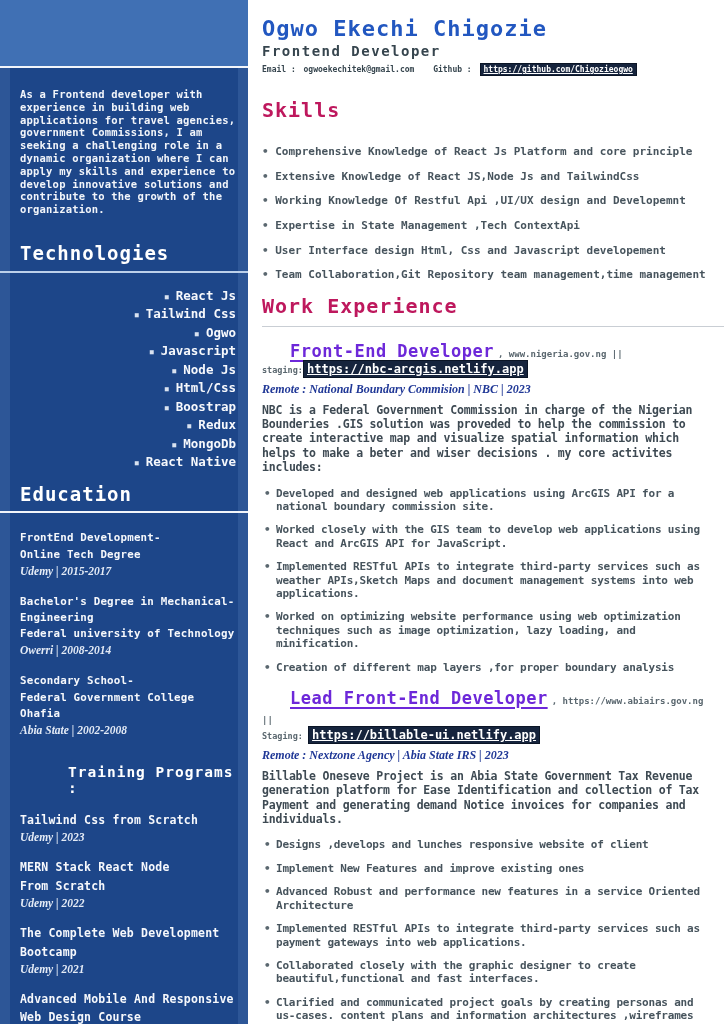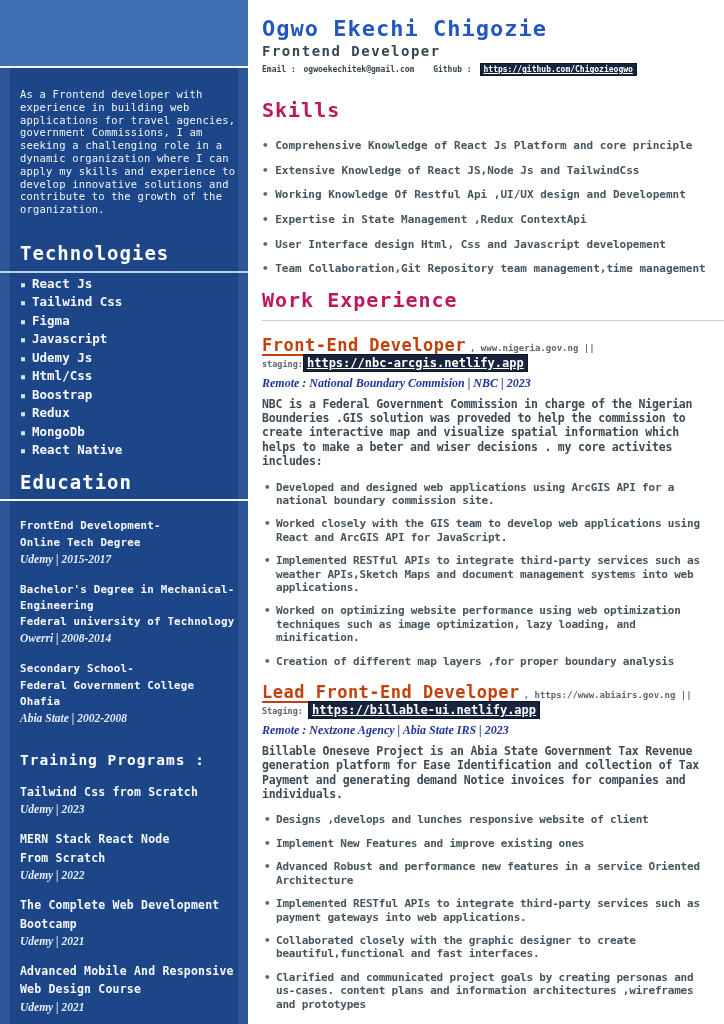--- a/index.html
+++ b/index.html
@@ -14,52 +14,52 @@
   .sidebar {
     position:absolute; left:0; top:0; width:248px; height:1024px;
     background:linear-gradient(90deg,#2d5697 0 10px,#1d4689 10px 238px,#2d5697 238px 248px);
     color:#ffffff;
   }
   .sidebar-top {
     height:68px; background:#4070b4; border-bottom:2px solid #f2f5fa;
   }
   .sidebar-body { padding:20px 12px 0 20px; }
   .summary {
-    font-size:10.5px; line-height:1.22; font-weight:400; color:#f2f5fa;
+    font-size:10.5px; line-height:1.22; font-weight:700; color:#f2f5fa;
     letter-spacing:.2px;
   }
   .side-h {
     font-size:19px; font-weight:700; letter-spacing:1px; color:#ffffff;
   }
   .side-h.tech-h {
     margin:26px -12px 0 -20px; padding:0 12px 7px 20px;
     border-bottom:2px solid #bcd0ea;
   }
   .side-h.edu-h {
     margin:14px -12px 0 -20px; padding:0 12px 6px 20px;
     border-bottom:2px solid #f2f5fa;
   }
-  .tech-list { list-style:none; margin-top:4px; }
+  .tech-list { list-style:none; margin-top:16px;text-align:right; }
   .tech-list li {
     font-size:12.5px; font-weight:700; line-height:1.12; margin-bottom:4.5px;
     color:#f6f8fc;
   }
   .tech-list li::before { content:"▪ "; font-size:10px; color:#d9e2f0; }
   .edu-item { margin-top:17px; }
   .edu-item .edu-title {
     font-size:10.8px; font-weight:700; line-height:1.5; white-space:pre-line;
     color:#f6f8fc; letter-spacing:.2px;
   }
   .edu-meta {
     font-family:"Liberation Serif","DejaVu Serif",serif;
     font-style:italic; font-weight:600; font-size:11.5px; color:#e4ebf6;
     margin-top:2px;
   }
   .training-h {
-    font-size:14.5px; font-weight:700; letter-spacing:1px; margin-top:28px;
+    font-size:14.5px; font-weight:700; letter-spacing:1px; margin-top:28px;margin-left:48px;
   }
   .train-item { margin-top:15px; }
   .train-item .train-title {
     font-size:11.5px; font-weight:700; line-height:1.6; white-space:pre-line;
     color:#f6f8fc; letter-spacing:.2px;
   }
 
   
   .main {
     position:absolute; left:248px; top:0; width:476px; height:1024px;
@@ -78,35 +78,35 @@
   .inv-link {
     background:#16243d; color:#ffffff; text-decoration:underline;
     padding:1px 3px; border:1px solid #0b1526; font-weight:600;
     cursor:pointer;
     text-align:right;
   }
   .section-h {
     font-size:20px; font-weight:700; color:#be185d; letter-spacing:1px;
   }
   .skills-h { margin-top:24px; }
-  .skills-list { list-style:none; margin-top:17px; }
+  .skills-list { list-style:none; margin-top:23px; }
   .skills-list li {
     font-size:11px; font-weight:600; color:#47545d; margin-bottom:11.5px;
     line-height:1.2;
   }
   .skills-list li::before { content:"•  "; color:#5a676f; }
   .work-h {
     margin-top:12px; padding-bottom:8px; border-bottom:1px solid #c9ced4;
     margin-right:-10px;
   }
   .job { margin-top:14px; }
   .job .role {
-    font-size:17px; font-weight:700; color:#c2410c;
+    font-size:17px; font-weight:700; color:#6d28d9;
     text-decoration:underline; text-underline-offset:3px;
-    text-decoration-thickness:2px; letter-spacing:.5px; cursor:pointer;
+    text-decoration-thickness:2px; letter-spacing:.5px; cursor:pointer;margin-left:28px;
   }
   .jobs > div:nth-of-type(3) .role { text-decoration:none; }
   .job .site { font-size:9px; font-weight:700; color:#5a676f; margin-left:4px; }
   .staging { font-size:8.5px; font-weight:700; color:#5a676f; margin-top:1px; }
   .staging .inv-link { font-size:12px; }
   .job-meta {
     font-family:"Liberation Serif","DejaVu Serif",serif;
     font-style:italic; font-weight:700; font-size:12px; color:#1f3796;
     margin-top:6px;
   }
@@ -134,25 +134,25 @@
     <div class="sidebar-body">
       <p class="summary">As a Frontend developer with experience in building web applications for travel agencies, government Commissions, I am seeking a challenging role in a dynamic organization where I can apply my skills and experience to develop innovative solutions and contribute to the growth of the organization.</p>
 
       <h2 class="side-h tech-h">Technologies</h2>
       <ul class="tech-list">
 
           <li class="tech-item">React Js</li>
 
           <li class="tech-item">Tailwind Css</li>
 
-          <li class="tech-item">Figma</li>
+          <li class="tech-item">Ogwo</li>
 
           <li class="tech-item">Javascript</li>
 
-          <li class="tech-item">Udemy Js</li>
+          <li class="tech-item">Node Js</li>
 
           <li class="tech-item">Html/Css</li>
 
           <li class="tech-item">Boostrap</li>
 
           <li class="tech-item">Redux</li>
 
           <li class="tech-item">MongoDb</li>
 
           <li class="tech-item">React Native</li>
@@ -225,21 +225,21 @@
 
     <h2 class="section-h skills-h">Skills</h2>
     <ul class="skills-list">
 
         <li class="skill-item">Comprehensive Knowledge of React Js Platform and core principle</li>
 
         <li class="skill-item">Extensive  Knowledge of React JS,Node Js and TailwindCss</li>
 
         <li class="skill-item">Working Knowledge Of Restful Api ,UI/UX design and Developemnt</li>
 
-        <li class="skill-item">Expertise in State Management ,Redux ContextApi</li>
+        <li class="skill-item">Expertise in State Management ,Tech ContextApi</li>
 
         <li class="skill-item">User Interface design Html, Css and Javascript developement</li>
 
         <li class="skill-item">Team Collaboration,Git Repository team management,time management</li>
 
     </ul>
 
     <h2 class="section-h work-h">Work Experience</h2>
     <section class="jobs">
 

